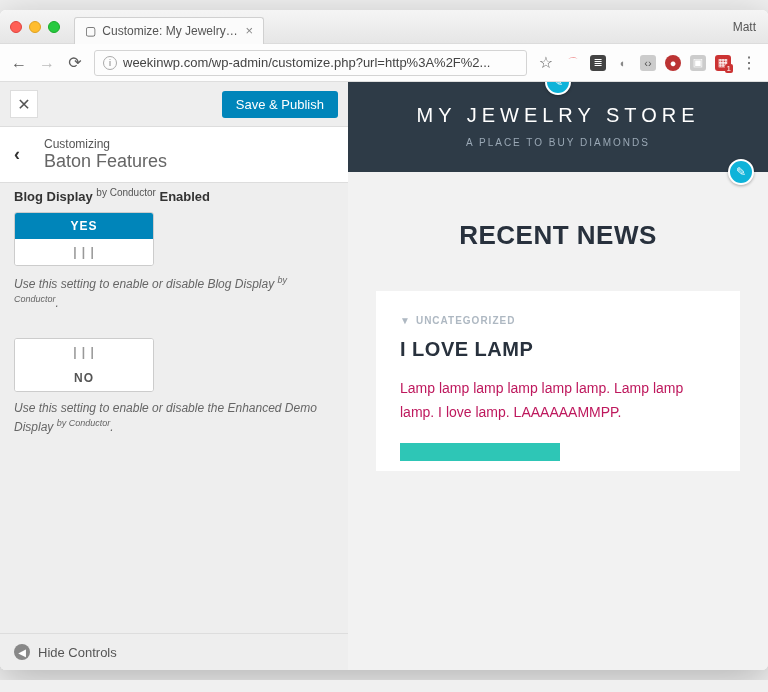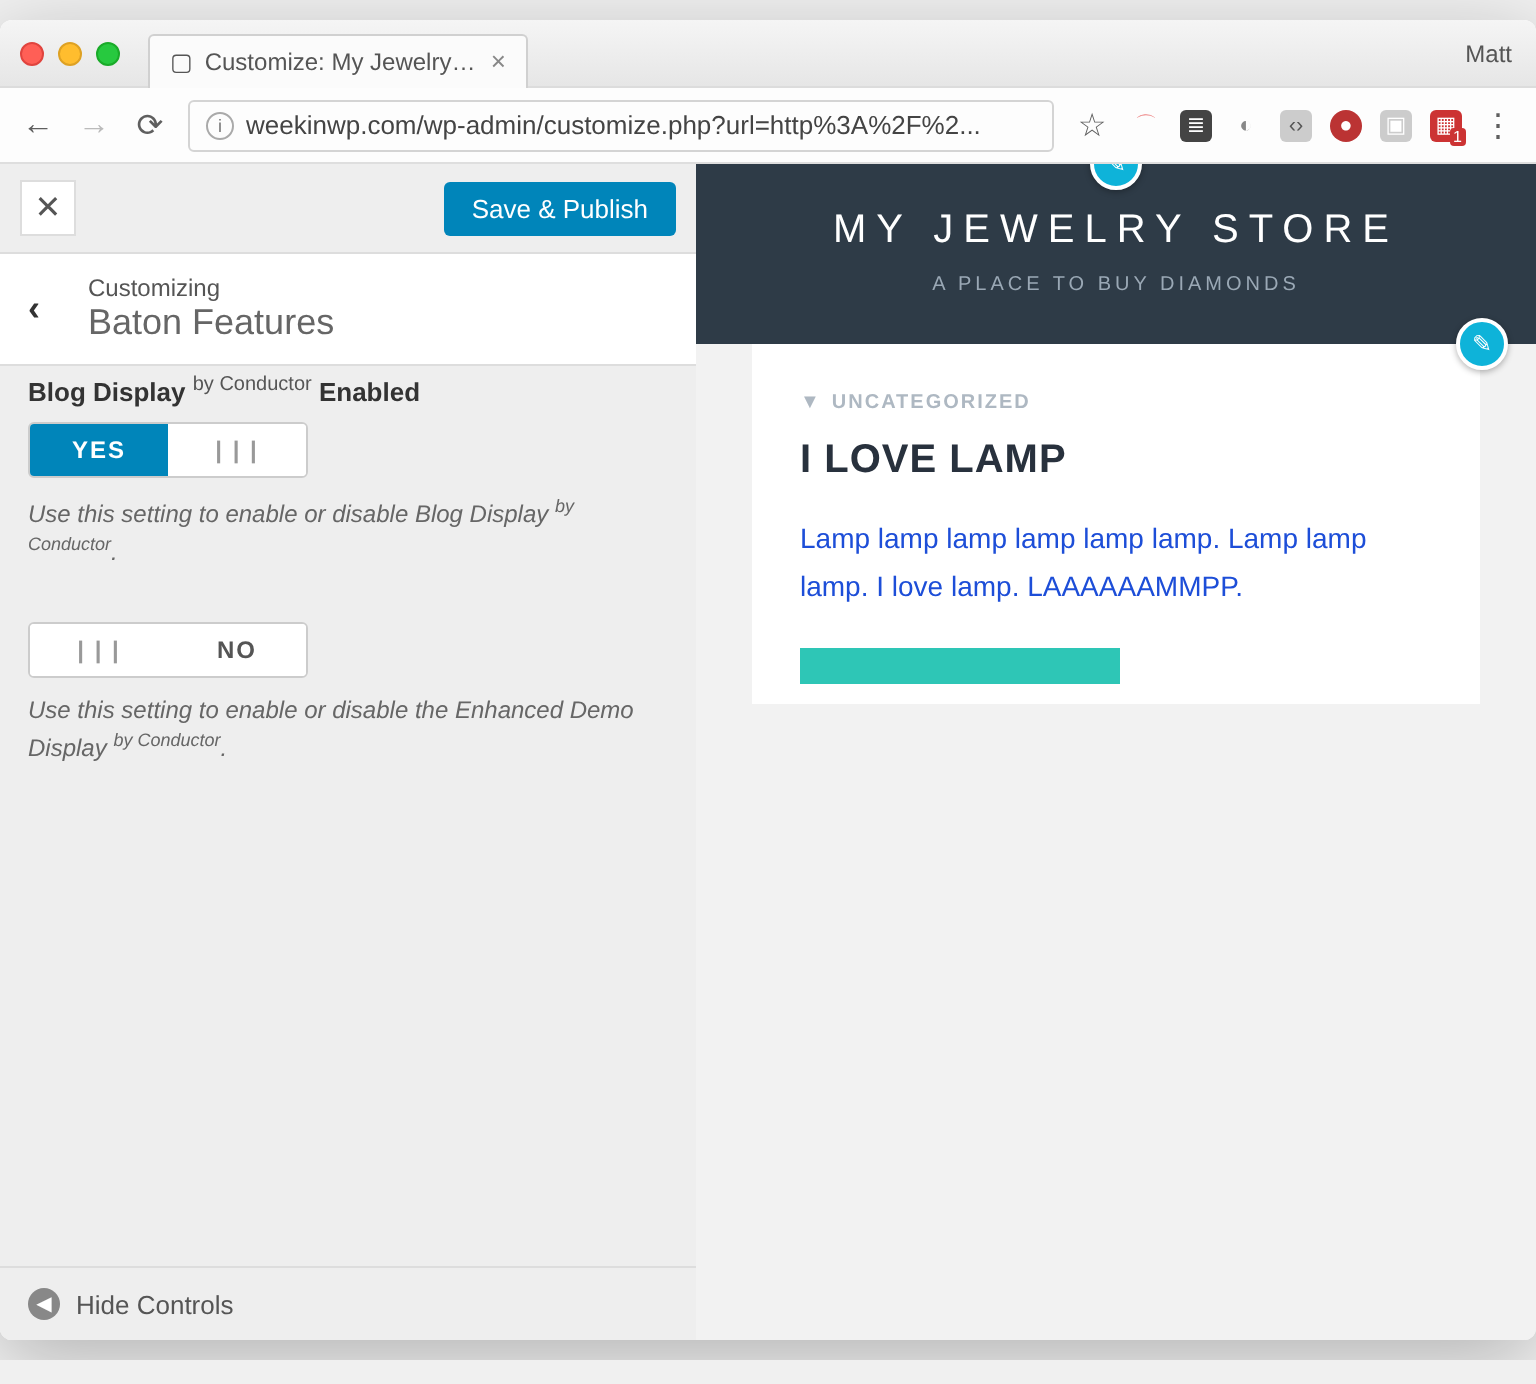--- a/index.html
+++ b/index.html
@@ -89,21 +89,21 @@
 }
 .back-arrow { font-size:18px; font-weight:bold; color:#333; cursor:pointer; width:20px; }
 .section-head .labels { display:flex; flex-direction:column; }
 .customizing { font-size:12px; color:#555; }
 .section-title { font-size:18px; color:#666; font-weight:300; }
 
 .controls { padding: 4px 14px; flex:1; overflow:auto; }
 .ctrl { margin-bottom: 26px; }
 .ctrl-label { font-size:13px; font-weight:bold; color:#333; }
 .ctrl-label sup { font-size:10px; font-weight:normal; color:#555; }
-.toggle-wrap { margin-top:8px; display:flex; border-radius:3px; overflow:hidden; width:140px; border:1px solid #ccc; background:#fff;}
+.toggle-wrap { margin-top:8px; display:flex; border-radius:3px; overflow:hidden; width:140px; border:1px solid #ccc; background:#fff;flex-direction:column;}
 .toggle-wrap .on, .toggle-wrap .off {
   flex:1; text-align:center; padding:6px 0; font-size:12px; font-weight:bold;
   letter-spacing:1px; cursor:pointer;
 }
 .toggle-wrap.active-yes .on { background:#0085ba; color:#fff; }
 .toggle-wrap.active-yes .off { background:#fff; color:#999; }
 .toggle-wrap.active-no .on { background:#fff; color:#999; }
 .toggle-wrap.active-no .off { background:#fff; color:#555; }
 .grip { letter-spacing:3px; }
 .help { font-size:12px; color:#666; font-style:italic; margin-top:8px; line-height:1.4; }
@@ -134,21 +134,21 @@
   display:flex;align-items:center;justify-content:center;font-size:12px;
   cursor:pointer; box-shadow:0 1px 3px rgba(0,0,0,0.3);
 }
 .edit1 { top:-13px; left:50%; transform:translateX(-50%); }
 .edit2 { right:14px; bottom:-13px; }
 .pv-body { background:#f2f2f2; flex:1; padding:0 28px; overflow:hidden; }
 .recent-news { text-align:center; font-size:26px; font-weight:800; color:#28313d; padding:48px 0 40px; letter-spacing:0.5px;}
 .post-card { background:#fff; padding:24px 24px 10px; }
 .cat-row { color:#aeb8c2; font-size:10px; letter-spacing:1px; font-weight:700; display:flex;align-items:center;gap:5px; margin-bottom:12px;}
 .post-title { font-size:20px; font-weight:800; color:#28313d; letter-spacing:0.5px; margin-bottom:16px;}
-.post-body { font-size:14px; color:#1d4ed8; line-height:1.7; margin-bottom:18px; }
+.post-body { font-size:14px; color:#be185d; line-height:1.7; margin-bottom:18px; }
 .readmore-bar { height:18px; background:#2ec6b6; width:160px; }
 </style>
 </head>
 <body>
 
 <div class="browser-window">
 
   <div class="titlebar">
     <div class="traffic">
       <div class="dot red"></div>
@@ -234,20 +234,21 @@
     </div>
 
     <div class="preview">
       <div class="pv-header">
         <div class="edit-circle edit1">✎</div>
         <div class="pv-site-title">MY JEWELRY STORE</div>
         <div class="pv-tagline">A PLACE TO BUY DIAMONDS</div>
         <div class="edit-circle edit2">✎</div>
       </div>
       <div class="pv-body">
+        <div class="recent-news">RECENT NEWS</div>
         <div class="post-card">
           <div class="cat-row">
             <span>▼</span>
             <span>UNCATEGORIZED</span>
           </div>
           <div class="post-title">I LOVE LAMP</div>
           <div class="post-body">Lamp lamp lamp lamp lamp lamp. Lamp lamp lamp. I love lamp. LAAAAAAMMPP.</div>
           <div class="readmore-bar"></div>
         </div>
       </div>

